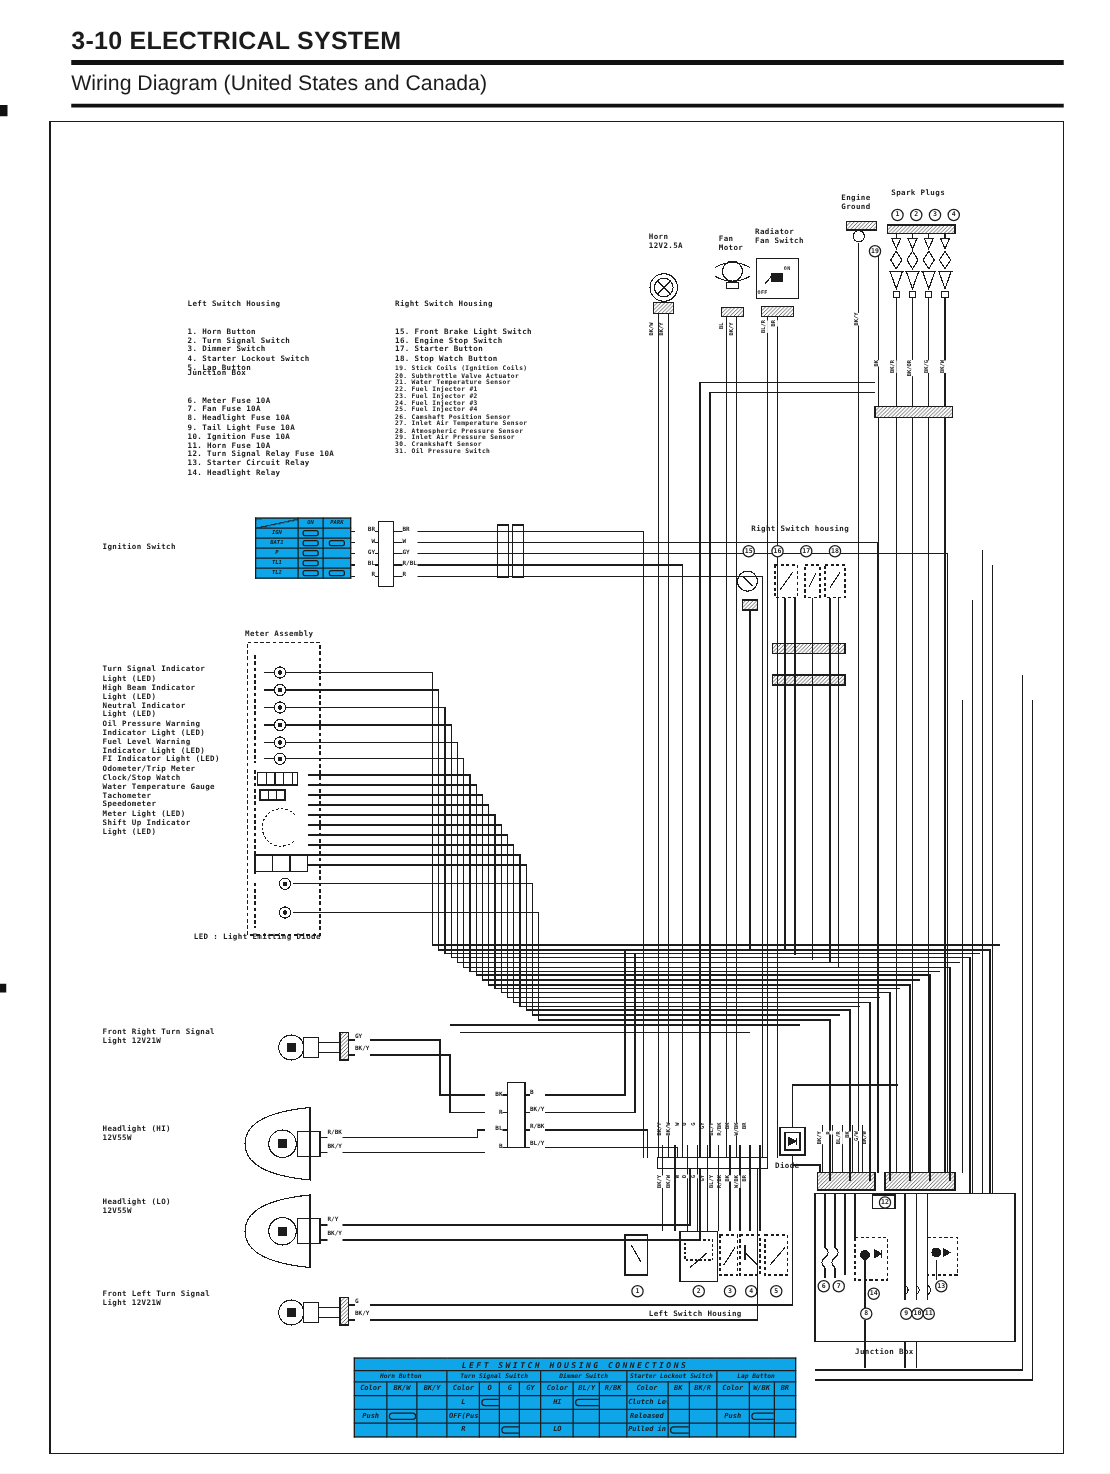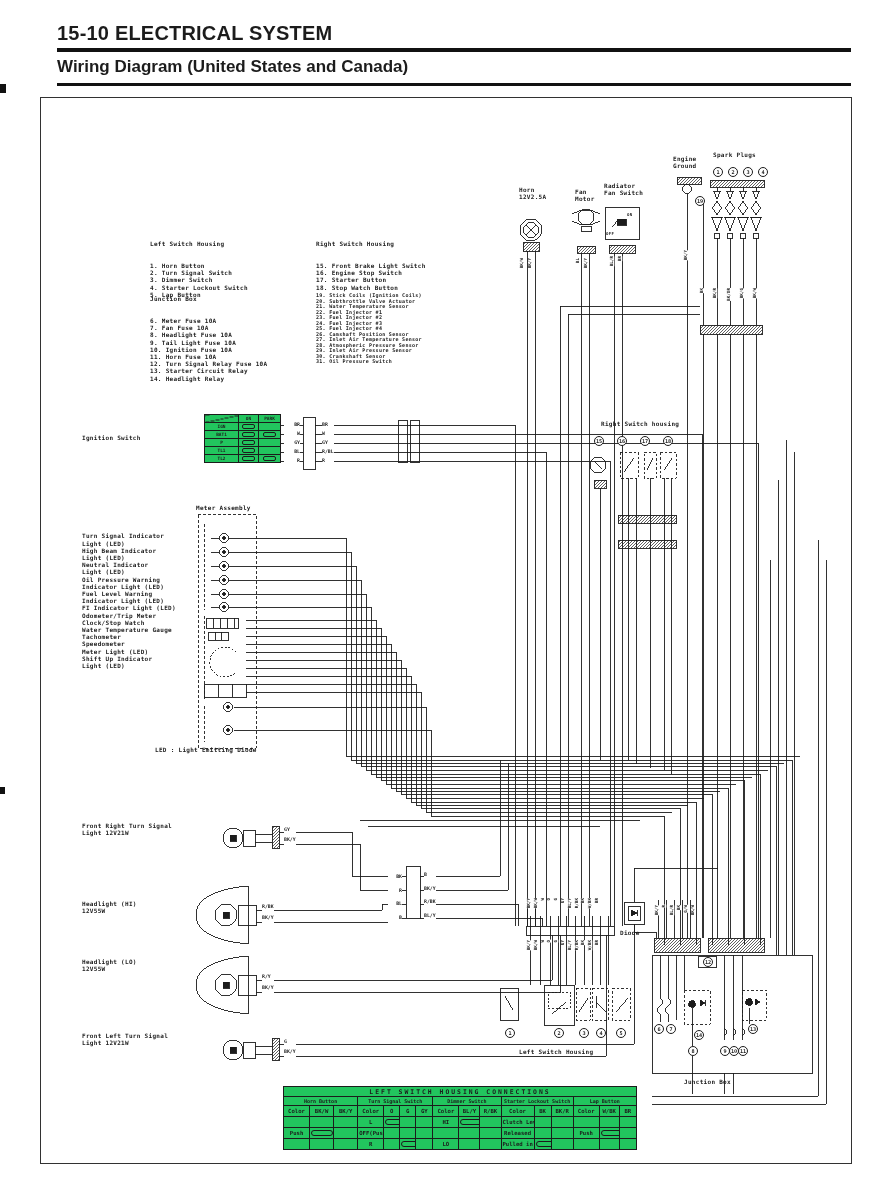--- a/index.html
+++ b/index.html
@@ -1,42 +1,42 @@
 <!DOCTYPE html>
 <html><head>
 <meta charset="utf-8">
 <style>
   html,body{margin:0;padding:0;background:#e8e8e4;}
   .page{position:relative;width:888px;height:1179px;background:#fff;overflow:hidden;
         font-family:"DejaVu Sans Mono","Liberation Mono",monospace;color:#1c1c1c;}
   .hdr{position:absolute;left:57px;top:22px;font-family:"Liberation Sans",sans-serif;
        font-weight:bold;font-size:20px;letter-spacing:.2px;}
   .sub{position:absolute;left:57px;top:57px;font-family:"Liberation Sans",sans-serif;
-       font-weight:bold;font-size:17px;}
+       font-weight:normal;font-size:17px;}
   .rule{position:absolute;left:57px;width:794px;background:#111;}
   .lbl{position:absolute;font-size:6px;line-height:7.2px;font-weight:700;
        letter-spacing:.3px;white-space:pre;}
   .lbl .list-title{text-decoration:none;}
   .tiny{font-size:5px;line-height:5.5px;}
   .meter-labels{width:118px;}
   .meter-labels>div{margin-bottom:3px;white-space:pre;}
   .meter-labels>div:nth-child(8){margin-bottom:18px;}
   .meter-labels>div:nth-child(9){margin-bottom:26px;}
   .meter-labels>div:nth-child(10){margin-bottom:10px;}
   .meter-labels>div:nth-child(11){margin-bottom:14px;}
   .vlabels{position:absolute;display:flex;align-items:flex-start;}
   .vlabels span{writing-mode:vertical-rl;transform:rotate(180deg);font-size:4.3px;
                 font-weight:700;letter-spacing:0;line-height:1;background:#fff;}
   .stack{position:absolute;font-size:4.8px;font-weight:700;}
   .stack div{background:#fff;}
   .circ{position:absolute;width:8px;height:8px;border:1px solid #1c1c1c;border-radius:50%;
         font-size:5.2px;line-height:8px;text-align:center;font-weight:700;background:#fff;}
   .circrow{position:absolute;display:flex;}
   .circrow .circ{position:static;flex:none;}
-  table{border-collapse:collapse;table-layout:fixed;background:#22c55e;}
+  table{border-collapse:collapse;table-layout:fixed;background:#0ea5e9;font-style:italic;}
   .conn-table{position:absolute;left:283px;top:1086px;width:354px;}
   .conn-table td{border:1px solid #1c1c1c;font-size:5.6px;font-weight:700;height:10px;
                  padding:0 1px;overflow:hidden;white-space:nowrap;text-align:center;}
   .conn-table .title-row td{font-size:6.4px;letter-spacing:2px;height:9px;}
   .conn-table .sec-row td{font-size:5px;height:8px;}
   td.conn::after{content:"";display:inline-block;width:20px;height:4px;
                  border:1px solid #1c1c1c;border-radius:3px;vertical-align:middle;}
   .ign-table{position:absolute;left:204px;top:414px;width:76px;}
   .ign-table td{border:.8px solid #1c1c1c;font-size:4.4px;font-weight:700;height:7px;
                 padding:0 1px;text-align:center;overflow:hidden;white-space:nowrap;}
@@ -50,21 +50,21 @@
            border-left:1.5px solid #111;border-top:1.5px solid #111;
            display:flex;align-items:center;justify-content:center;
            font-size:9px;font-weight:700;letter-spacing:1px;}
   .mark{position:absolute;background:#111;}
   svg{position:absolute;left:0;top:0;}
 </style>
 </head>
 <body>
 <div class="page">
 
-<div class="hdr">15-10 ELECTRICAL SYSTEM</div>
+<div class="hdr">3-10 ELECTRICAL SYSTEM</div>
 <div class="rule" style="top:48px;height:3.5px"></div>
 <div class="sub">Wiring Diagram (United States and Canada)</div>
 <div class="rule" style="top:83px;height:2.5px"></div>
 
 <div class="mark" style="left:0;top:84px;width:6px;height:9px"></div>
 <div class="mark" style="left:0;top:787px;width:5px;height:7px"></div>
 
 <svg width="888" height="1179" viewBox="0 0 888 1179" style="shape-rendering:crispEdges" fill="none" stroke="#1c1c1c" stroke-width="0.9">
   <defs>
     <pattern id="h" width="3" height="3" patternUnits="userSpaceOnUse">

